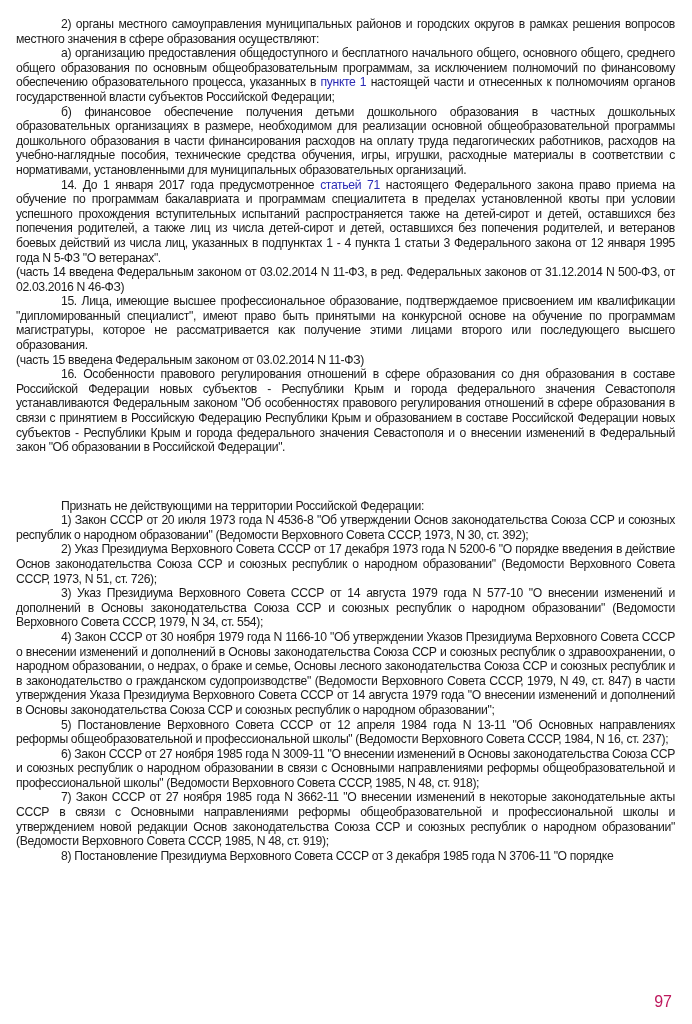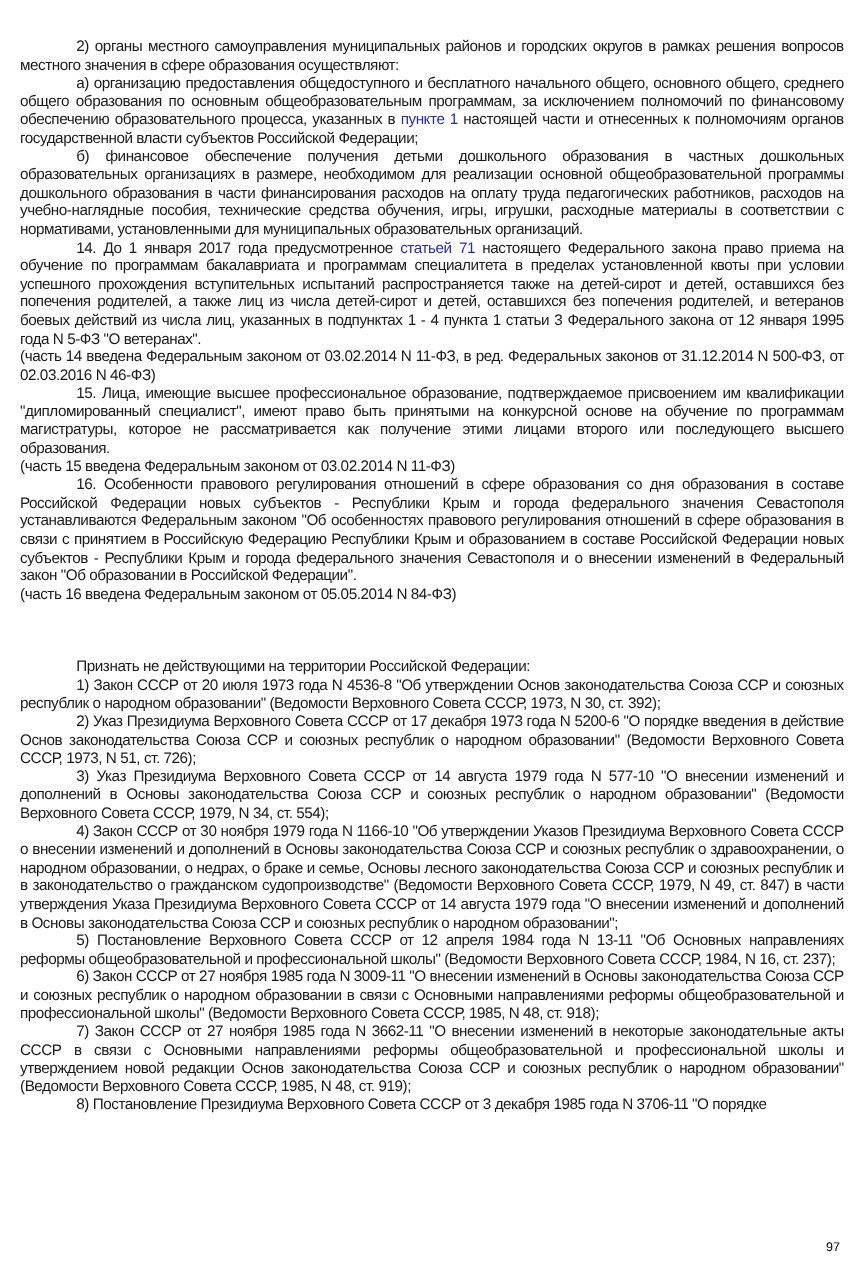--- a/index.html
+++ b/index.html
@@ -1,44 +1,43 @@
 <!DOCTYPE html>
 <html><head>
 <meta charset="utf-8">
 <style>
   html, body { margin: 0; padding: 0; background: #ffffff; }
   body { width: 692px; height: 1024px; overflow: hidden; position: relative; }
   .page {
-    position: absolute; left: 16px; top: 30px; width: 659px;
+    position: absolute; left: 16px; top: 17px; width: 659px;
     font-family: "Liberation Sans Narrow", "Liberation Sans", sans-serif;
     font-size: 12.2px; line-height: 14.6px; color: #1a1a1a;
     letter-spacing: -0.35px;
   }
   .p { margin: 0; text-align: justify; text-align-last: left; }
   .ind { text-indent: 45px; }
   .gap { height: 14.6px; }
   a.link { color: #2b2bb5; text-decoration: none; margin-top: 44px; }
   .pagenum {
     position: absolute; right: 20px; top: 993px;
-    font-family: "Liberation Sans", sans-serif; font-size: 10px; color: #000000;
+    font-family: "Liberation Sans", sans-serif; font-size: 16px; color: #be185d;
   }
 </style>
 </head>
 <body>
 
 <div class="page">
   <p class="p ind">2) органы местного самоуправления муниципальных районов и городских округов в рамках решения вопросов местного значения в сфере образования осуществляют:</p>
   <p class="p ind"><span>а) организацию предоставления общедоступного и бесплатного начального общего, основного общего, среднего общего образования по основным общеобразовательным программам, за исключением полномочий по финансовому обеспечению образовательного процесса, указанных в </span><a class="link" style="color: rgb(43, 43, 181);">пункте 1</a><span> настоящей части и отнесенных к полномочиям органов государственной власти субъектов Российской Федерации;</span></p>
   <p class="p ind">б) финансовое обеспечение получения детьми дошкольного образования в частных дошкольных образовательных организациях в размере, необходимом для реализации основной общеобразовательной программы дошкольного образования в части финансирования расходов на оплату труда педагогических работников, расходов на учебно-наглядные пособия, технические средства обучения, игры, игрушки, расходные материалы в соответствии с нормативами, установленными для муниципальных образовательных организаций.</p>
   <p class="p ind"><span>14. До 1 января 2017 года предусмотренное </span><a class="link" style="color: rgb(43, 43, 181);">статьей 71</a><span> настоящего Федерального закона право приема на обучение по программам бакалавриата и программам специалитета в пределах установленной квоты при условии успешного прохождения вступительных испытаний распространяется также на детей-сирот и детей, оставшихся без попечения родителей, а также лиц из числа детей-сирот и детей, оставшихся без попечения родителей, и ветеранов боевых действий из числа лиц, указанных в подпунктах 1 - 4 пункта 1 статьи 3 Федерального закона от 12 января 1995 года N 5-ФЗ "О ветеранах".</span></p>
   <p class="p">(часть 14 введена Федеральным законом от 03.02.2014 N 11-ФЗ, в ред. Федеральных законов от 31.12.2014 N 500-ФЗ, от 02.03.2016 N 46-ФЗ)</p>
   <p class="p ind">15. Лица, имеющие высшее профессиональное образование, подтверждаемое присвоением им квалификации "дипломированный специалист", имеют право быть принятыми на конкурсной основе на обучение по программам магистратуры, которое не рассматривается как получение этими лицами второго или последующего высшего образования.</p>
   <p class="p">(часть 15 введена Федеральным законом от 03.02.2014 N 11-ФЗ)</p>
   <p class="p ind">16. Особенности правового регулирования отношений в сфере образования со дня образования в составе Российской Федерации новых субъектов - Республики Крым и города федерального значения Севастополя устанавливаются Федеральным законом "Об особенностях правового регулирования отношений в сфере образования в связи с принятием в Российскую Федерацию Республики Крым и образованием в составе Российской Федерации новых субъектов - Республики Крым и города федерального значения Севастополя и о внесении изменений в Федеральный закон "Об образовании в Российской Федерации".</p>
-  <p class="p">(часть 16 введена Федеральным законом от 05.05.2014 N 84-ФЗ)</p>
   <div class="gap"></div>
   <div class="gap"></div>
   <div class="gap"></div>
   <p class="p ind">Признать не действующими на территории Российской Федерации:</p>
   <p class="p ind">1) Закон СССР от 20 июля 1973 года N 4536-8 "Об утверждении Основ законодательства Союза ССР и союзных республик о народном образовании" (Ведомости Верховного Совета СССР, 1973, N 30, ст. 392);</p>
   <p class="p ind">2) Указ Президиума Верховного Совета СССР от 17 декабря 1973 года N 5200-6 "О порядке введения в действие Основ законодательства Союза ССР и союзных республик о народном образовании" (Ведомости Верховного Совета СССР, 1973, N 51, ст. 726);</p>
   <p class="p ind">3) Указ Президиума Верховного Совета СССР от 14 августа 1979 года N 577-10 "О внесении изменений и дополнений в Основы законодательства Союза ССР и союзных республик о народном образовании" (Ведомости Верховного Совета СССР, 1979, N 34, ст. 554);</p>
   <p class="p ind">4) Закон СССР от 30 ноября 1979 года N 1166-10 "Об утверждении Указов Президиума Верховного Совета СССР о внесении изменений и дополнений в Основы законодательства Союза ССР и союзных республик о здравоохранении, о народном образовании, о недрах, о браке и семье, Основы лесного законодательства Союза ССР и союзных республик и в законодательство о гражданском судопроизводстве" (Ведомости Верховного Совета СССР, 1979, N 49, ст. 847) в части утверждения Указа Президиума Верховного Совета СССР от 14 августа 1979 года "О внесении изменений и дополнений в Основы законодательства Союза ССР и союзных республик о народном образовании";</p>
   <p class="p ind">5) Постановление Верховного Совета СССР от 12 апреля 1984 года N 13-11 "Об Основных направлениях реформы общеобразовательной и профессиональной школы" (Ведомости Верховного Совета СССР, 1984, N 16, ст. 237);</p>
   <p class="p ind">6) Закон СССР от 27 ноября 1985 года N 3009-11 "О внесении изменений в Основы законодательства Союза ССР и союзных республик о народном образовании в связи с Основными направлениями реформы общеобразовательной и профессиональной школы" (Ведомости Верховного Совета СССР, 1985, N 48, ст. 918);</p>

